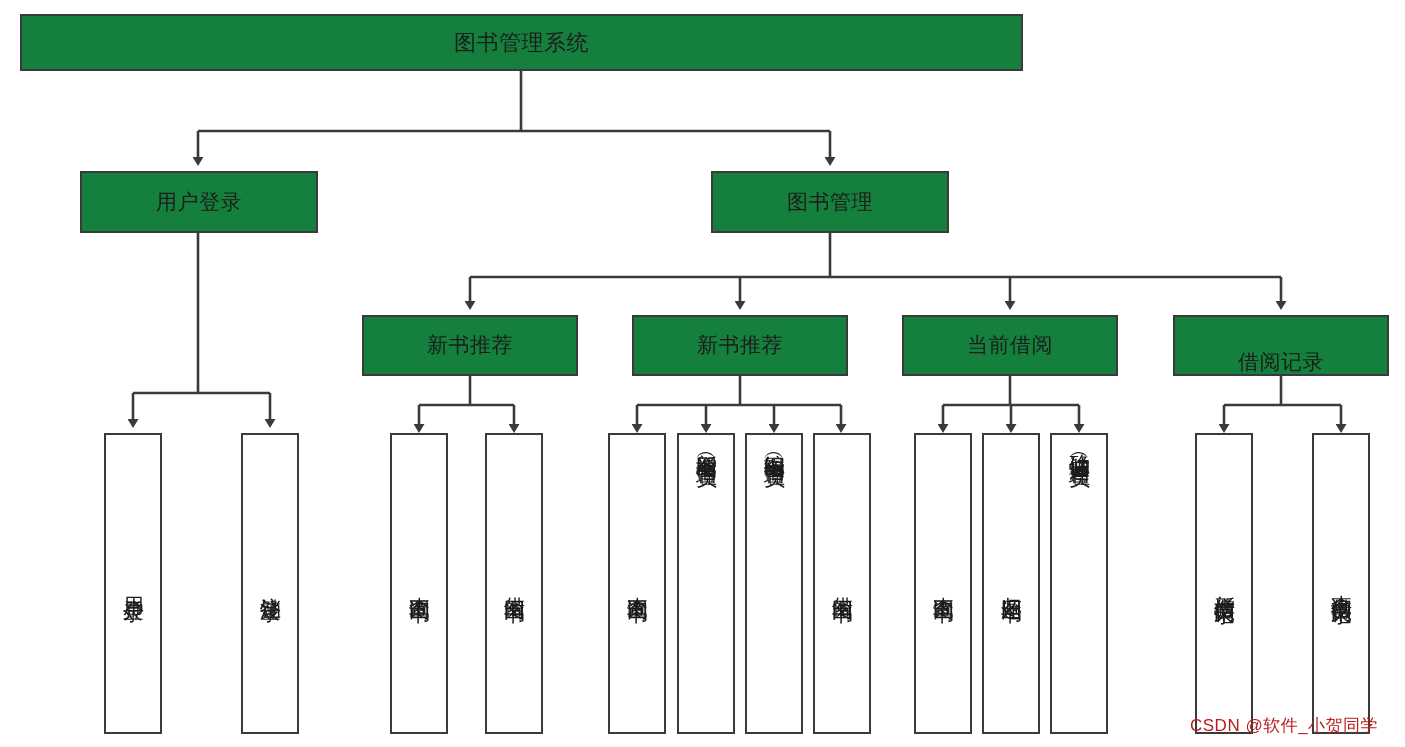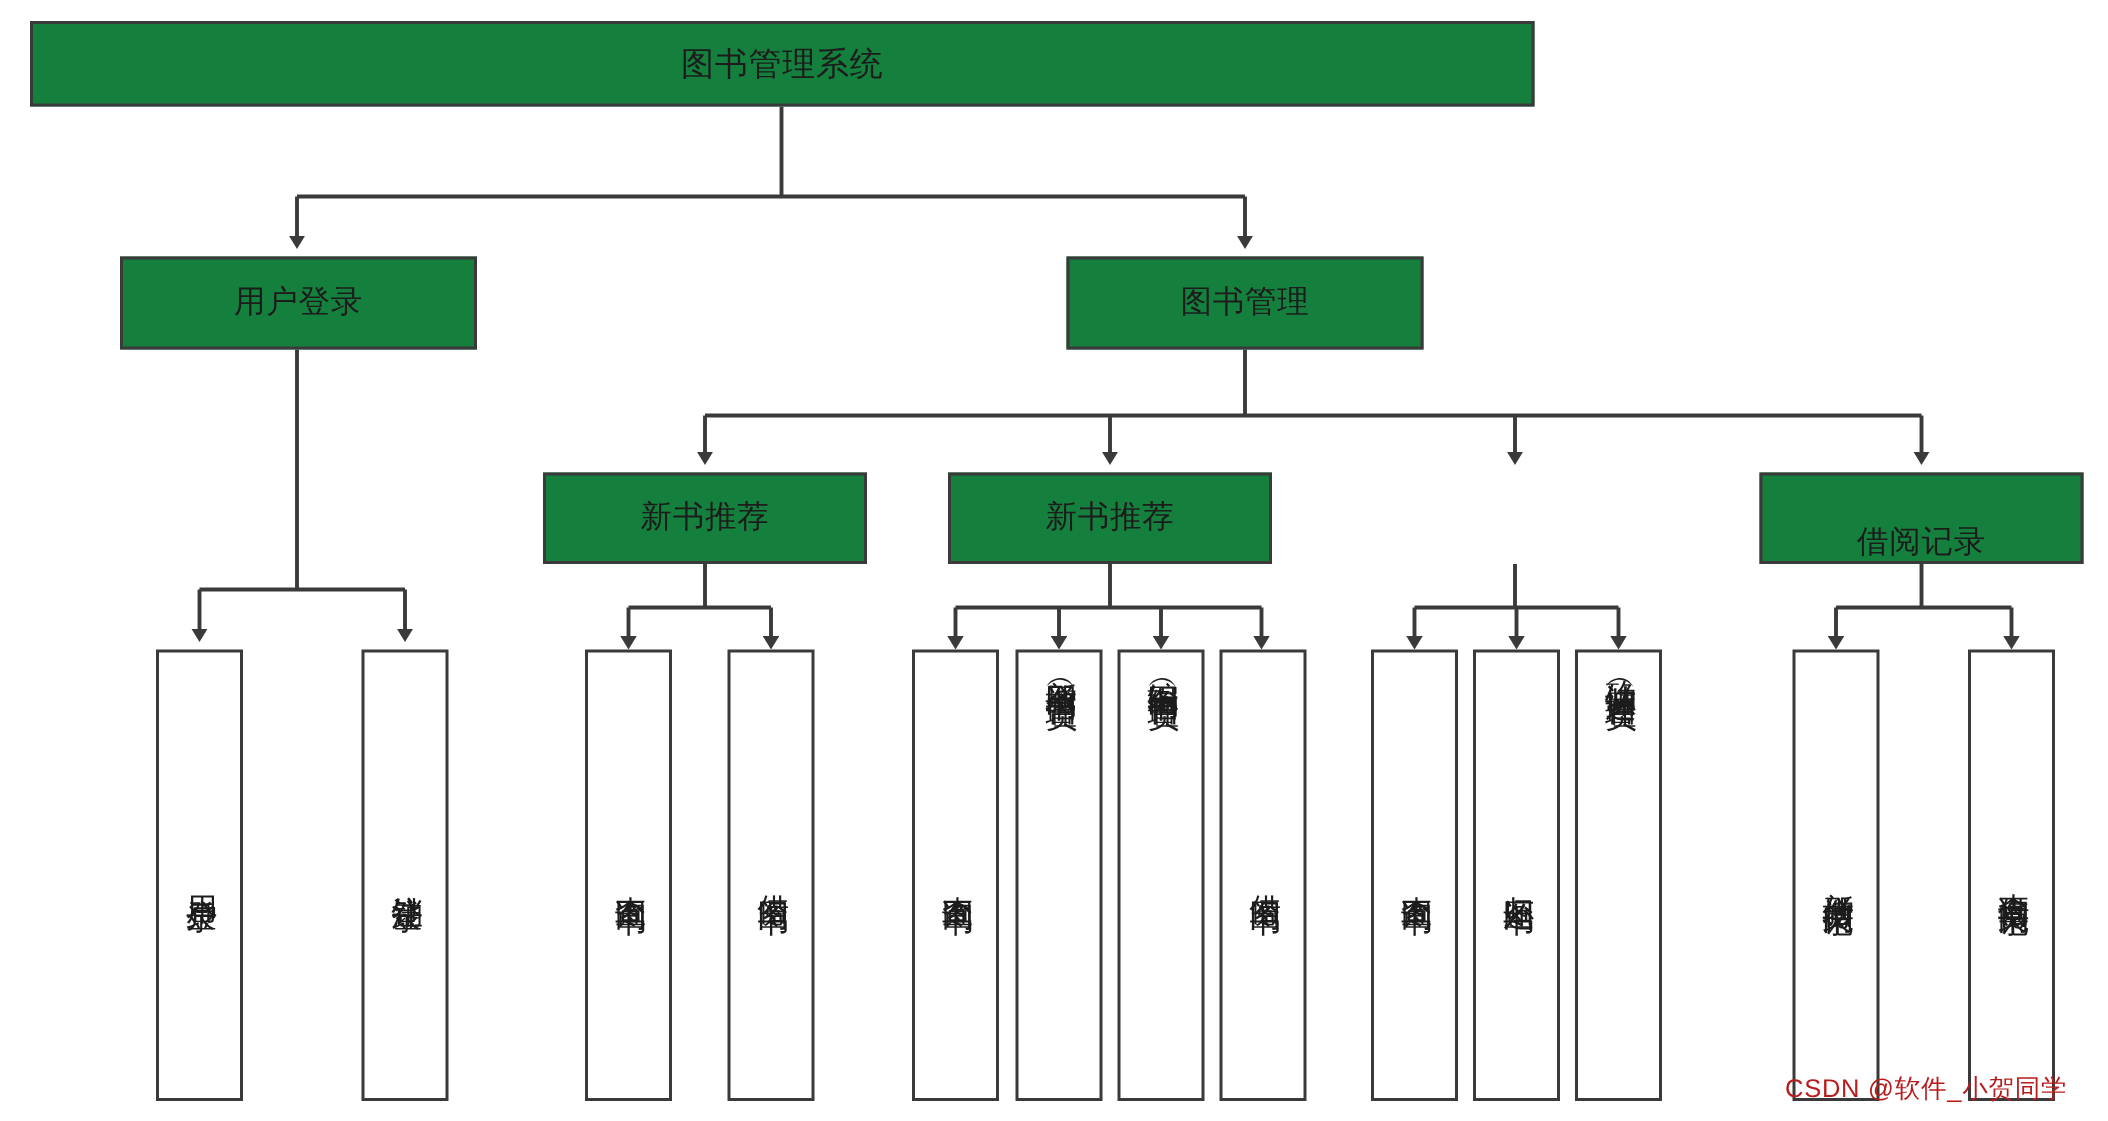--- a/index.html
+++ b/index.html
@@ -147,20 +147,23 @@
   <div class="node level1" style="left:711px; top:171px; width:238px; height:62px;justify-content:center;">
     <span class="label">图书管理</span>
   </div>
 
   <div class="node level2" style="left:362px; top:315px; width:216px; height:61px;">
     <span class="label">新书推荐</span>
   </div>
   <div class="node level2" style="left:632px; top:315px; width:216px; height:61px;">
     <span class="label">新书推荐</span>
   </div>
+  <div class="node level2" style="left:902px; top:315px; width:216px; height:61px;">
+    <span class="label">当前借阅</span>
+  </div>
   <div class="node level2" style="left:1173px; top:315px; width:216px; height:61px;align-items:flex-end;">
     <span class="label">借阅记录</span>
   </div>
 
   <div class="leaf" style="left:104px; top:433px; width:58px; height:301px;">
     <span class="vlabel">用户登录</span>
   </div>
   <div class="leaf" style="left:241px; top:433px; width:58px; height:301px;">
     <span class="vlabel">注销登录</span>
   </div>

